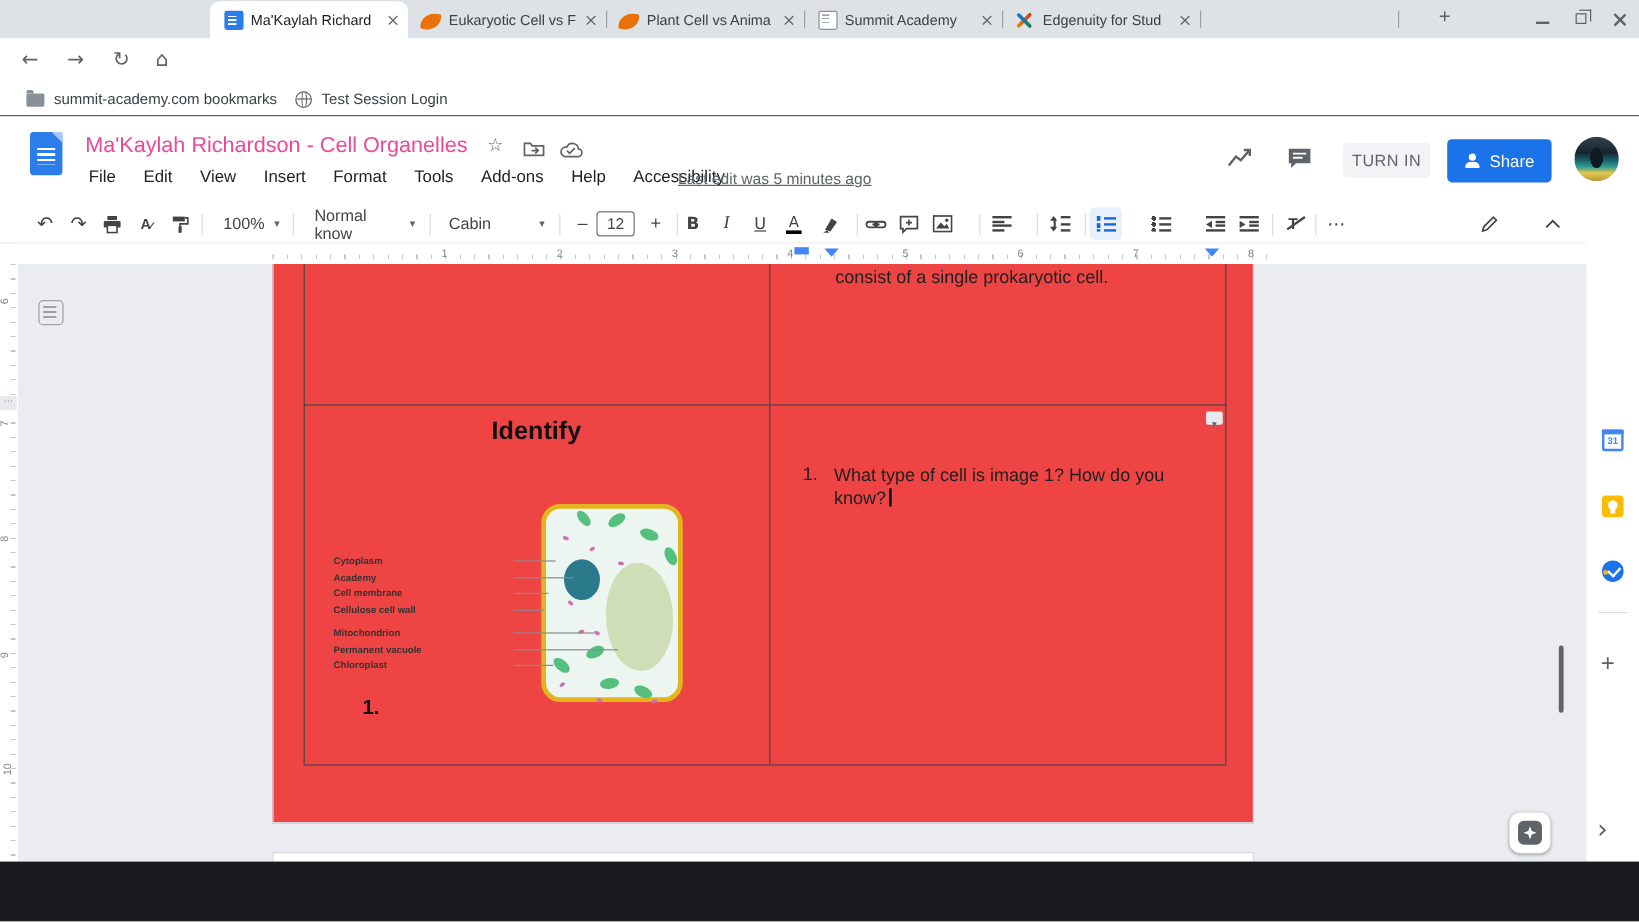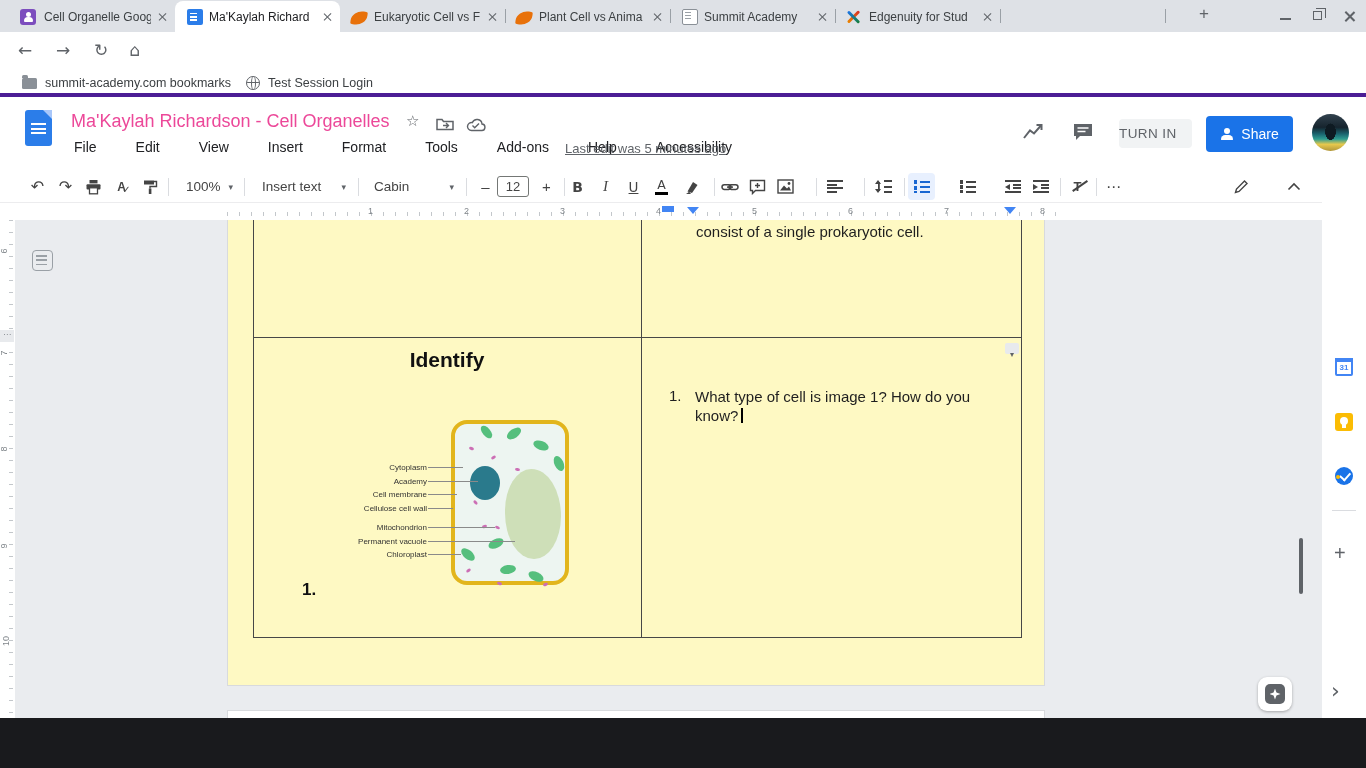--- a/index.html
+++ b/index.html
@@ -58,42 +58,42 @@
   .extgray::after{content:"";position:absolute;left:3px;top:3px;width:7px;height:7px;background:#e9ebee;border-radius:2px}
   .extgrid{position:absolute;left:1243px;top:44px;width:13px;height:13px;border:1.5px solid #5f6368}
   .extgrid::before{content:"";position:absolute;left:4.2px;top:0;width:1.5px;height:10px;background:#5f6368}
   .extgrid::after{content:"";position:absolute;left:0;top:4.2px;width:10px;height:1.5px;background:#5f6368}
   .extorange{position:absolute;left:1274px;top:42px;width:15px;height:16px;background:#f9ab00;border-radius:50% 50% 45% 20%;transform:rotate(-8deg)}
   .extorange::after{content:"";position:absolute;left:4px;top:3px;width:5px;height:7px;background:#fbd56a;border-radius:40%}
   .dots3{position:absolute;left:1341px;top:41px;font-size:15px;color:#5f6368}
   .dots3::before{content:"⋮";font-family:"DejaVu Sans",sans-serif}
 
   
-  .bookbar{position:absolute;left:0;top:68px;width:1366px;height:29px;background:#fff;border-bottom:4px solid #4c1d95}
+  .bookbar{position:absolute;left:0;top:68px;width:1366px;height:29px;background:#fff;border-bottom:1px solid #4c1d95}
   .bm{position:absolute;top:4px;height:22px;display:flex;align-items:center;gap:8px;font-size:12.5px;color:#3c4043;cursor:pointer}
   .folderico{position:relative;width:15px;height:11px;background:#8a9097;border-radius:1.5px}
   .folderico::before{content:"";position:absolute;left:0;top:-2.5px;width:6px;height:3px;background:#8a9097;border-radius:1.5px 1.5px 0 0}
   .globeico{width:14px;height:14px;border-radius:50%;border:1.4px solid #5f6368;position:relative;overflow:hidden}
   .globeico::before{content:"";position:absolute;left:4.2px;top:-1px;width:3px;height:14px;border-left:1.2px solid #5f6368;border-right:1.2px solid #5f6368;border-radius:50%}
   .globeico::after{content:"";position:absolute;left:-1px;top:4.8px;width:14px;height:1.2px;background:#5f6368}
 
   
   .docshead{position:absolute;left:0;top:97px;width:1366px;height:73px;background:#fff}
   .docsicon{position:absolute;left:25px;top:13px;width:27px;height:36px;background:#2b7de9;border-radius:3px}
   .docsicon::before{content:"";position:absolute;right:0;top:0;border-style:solid;border-width:0 9px 9px 0;border-color:transparent #a8c7fa transparent transparent}
   .docsicon::after{content:"";position:absolute;left:6px;top:13px;width:15px;height:14px;
      background:repeating-linear-gradient(180deg,#fff 0 2px,transparent 2px 4.6px)}
   .doctitle{position:absolute;left:71px;top:14px;font-size:18px;color:#ec4899}
   .titleico{position:absolute;top:17px;font-size:15px;color:#5f6368}
-  .menurow{position:absolute;left:74px;top:42px;display:flex;gap:39px;font-size:14px;color:#202124}
+  .menurow{position:absolute;left:74px;top:42px;display:flex;gap:23px;font-size:14px;color:#202124}
   .menurow span{cursor:pointer}
   .lastedit{position:absolute;left:565px;top:44px;font-size:13px;color:#5f6368;text-decoration:underline;cursor:pointer}
   .statssvg,.cmtsvg{position:absolute;top:25px}
   .turnin{position:absolute;left:1119px;top:22px;width:73px;height:29px;background:#f1f3f4;border-radius:4px;
-     font-size:13.5px;color:#5f6368;letter-spacing:.4px;line-height:29px;cursor:pointer}
+     font-size:13.5px;color:#5f6368;letter-spacing:.4px;text-align:center;line-height:29px;cursor:pointer}
   .sharebtn{position:absolute;left:1206px;top:19px;width:87px;height:36px;background:#1a73e8;border-radius:4px;
      display:flex;align-items:center;justify-content:center;gap:7px;color:#fff;font-size:14px;cursor:pointer}
   .shareperson{position:relative;width:14px;height:12px}
   .shareperson::before{content:"";position:absolute;left:4px;top:0;width:6px;height:6px;border-radius:50%;background:#fff}
   .shareperson::after{content:"";position:absolute;left:1px;top:7px;width:12px;height:5px;border-radius:5px 5px 1px 1px;background:#fff}
   .avatar{position:absolute;left:1312px;top:17px;width:37px;height:37px;border-radius:50%;
      background:
        radial-gradient(ellipse 9px 14px at 50% 48%,#0e1a22 58%,rgba(0,0,0,0) 60%),
        linear-gradient(180deg,#32424e 0%,#16242e 36%,#1a6570 54%,#2f9e92 68%,#e7c94d 82%,#b2973a 100%);cursor:pointer}
 
@@ -163,36 +163,36 @@
   .mark-tri{position:absolute;top:4px;border-style:solid;border-width:7px 6px 0 6px;border-color:#4285f4 transparent transparent transparent}
   .rulerV{position:absolute;left:0;top:220px;width:15px;height:498px;background:#fff}
   .rulerV::before{content:"";position:absolute;left:9px;top:0;width:4px;height:498px;
      background:repeating-linear-gradient(180deg,#c3c7cb 0 1px,transparent 1px 12px)}
   .rvnum{position:absolute;left:1px;font-size:9px;color:#80868b;transform:rotate(-90deg)}
   .tablehandle{position:absolute;left:0;top:330px;width:14px;height:12px;background:#e8eaed;color:#80868b;font-size:8px;text-align:center;line-height:10px}
   .tablehandle::before{content:"⋯";font-family:"DejaVu Sans",sans-serif}
 
   
   .canvas{position:absolute;left:0;top:220px;width:1366px;height:498px;background:#eaecef}
-  .page{position:absolute;left:227px;top:0;width:818px;height:466px;background:#fef9c3;border:1px solid #d8dadd;border-top:none}
+  .page{position:absolute;left:227px;top:0;width:818px;height:466px;background:#ef4444;border:1px solid #d8dadd;border-top:none}
   .page2{position:absolute;left:227px;top:490px;width:818px;height:8px;background:#fff;border:1px solid #d8dadd;border-bottom:none}
   .tline{position:absolute;background:#474747}
   .doctext{position:absolute;font-size:15px;color:#1f1f1f;line-height:19px}
   .identify{position:absolute;left:25px;top:128px;width:388px;text-align:center;font-size:21px;font-weight:bold;color:#111}
   .fignum{position:absolute;left:74px;top:360px;font-size:17px;font-weight:bold;color:#111}
   .qnum{position:absolute;left:441px;top:167px;font-size:15px;color:#1f1f1f}
   .qtext{position:absolute;left:467px;top:167px;width:292px;font-size:15px;line-height:19px;color:#1f1f1f}
   .caretbar{display:inline-block;width:1.4px;height:15px;background:#000;vertical-align:-2px;margin-left:3px}
   .cellmenu{position:absolute;left:777px;top:123px;width:14px;height:11px;background:#e8eaed;border-radius:2px;text-align:center;cursor:pointer}
   .cellmenu .caret{font-size:8px;line-height:10px}
 
   
   .figbox{position:absolute;left:223px;top:200px;width:118px;height:165px;background:#edf5f1;border:4px solid #e2b51c;border-radius:16px}
   .blob{position:absolute;border-radius:50%}
-  .figlabel{position:absolute;left:64px;width:135px;text-align:right;font-size:8px;font-weight:normal;color:#333;line-height:10px}
+  .figlabel{position:absolute;left:50px;width:135px;font-size:8px;font-weight:bold;color:#333;line-height:10px}
   .figline{position:absolute;height:1px;background:#8a8a8a}
 
   
   .sidepanel{position:absolute;left:1322px;top:170px;width:44px;height:548px;background:#fff}
   .sp-ico{position:absolute;left:13px;width:18px;height:18px;cursor:pointer}
   .cal{background:#fff;border:2px solid #4285f4;border-radius:2px}
   .cal::before{content:"";position:absolute;left:-2px;top:-2px;width:18px;height:4px;background:#4285f4}
   .cal::after{content:"31";position:absolute;left:0;top:3px;width:14px;text-align:center;font-size:8px;font-weight:bold;color:#4285f4}
   .keep{background:#fbbc04;border-radius:3px}
   .keep::before{content:"";position:absolute;left:5px;top:3.5px;width:8px;height:8px;border-radius:50%;background:#fff}
@@ -215,25 +215,20 @@
      background:repeating-linear-gradient(180deg,#9aa0a6 0 1.6px,transparent 1.6px 4.3px)}
 
   
   .shelf{position:absolute;left:0;top:718px;width:1366px;height:50px;background:#191a1d}
   svg.lineic{display:block}
 </style>
 </head>
 <body>
 
 <div class="tabstrip">
-  <div class="tab" style="left:10px">
-    <span class="fav fav-person"></span>
-    <span class="tlabel">Cell Organelle Goog</span>
-    <span class="xicon"></span>
-  </div>
   <div class="tab" style="left:340px">
     <span class="fav fav-leaf"></span>
     <span class="tlabel">Eukaryotic Cell vs F</span>
     <span class="xicon"></span>
   </div>
   <div class="tab active" style="left:175px">
     <span class="fav fav-docs"></span>
     <span class="tlabel">Ma'Kaylah Richard</span>
     <span class="xicon"></span>
   </div>
@@ -353,21 +348,21 @@
         <rect x="6.8" y="9.5" width="2.6" height="5.5" fill="#444"></rect>
       </svg>
   </span>
   <span class="tsep" style="left:168px"></span>
   <div class="tdrop" style="left:182px">
     <span>100%</span>
       <span class="caret"></span>
   </div>
   <span class="tsep" style="left:244px"></span>
   <div class="tdrop" style="left:258px;width:92px;justify-content:space-between">
-    <span>Insert text</span>
+    <span>Normal know</span>
       <span class="caret"></span>
   </div>
   <span class="tsep" style="left:358px"></span>
   <div class="tdrop" style="left:370px;width:88px;justify-content:space-between">
     <span>Cabin</span>
       <span class="caret"></span>
   </div>
   <span class="tsep" style="left:466px"></span>
   <span class="tbtn" style="left:472px;font-size:15px">–</span>
   <span class="sizebox">12</span>

